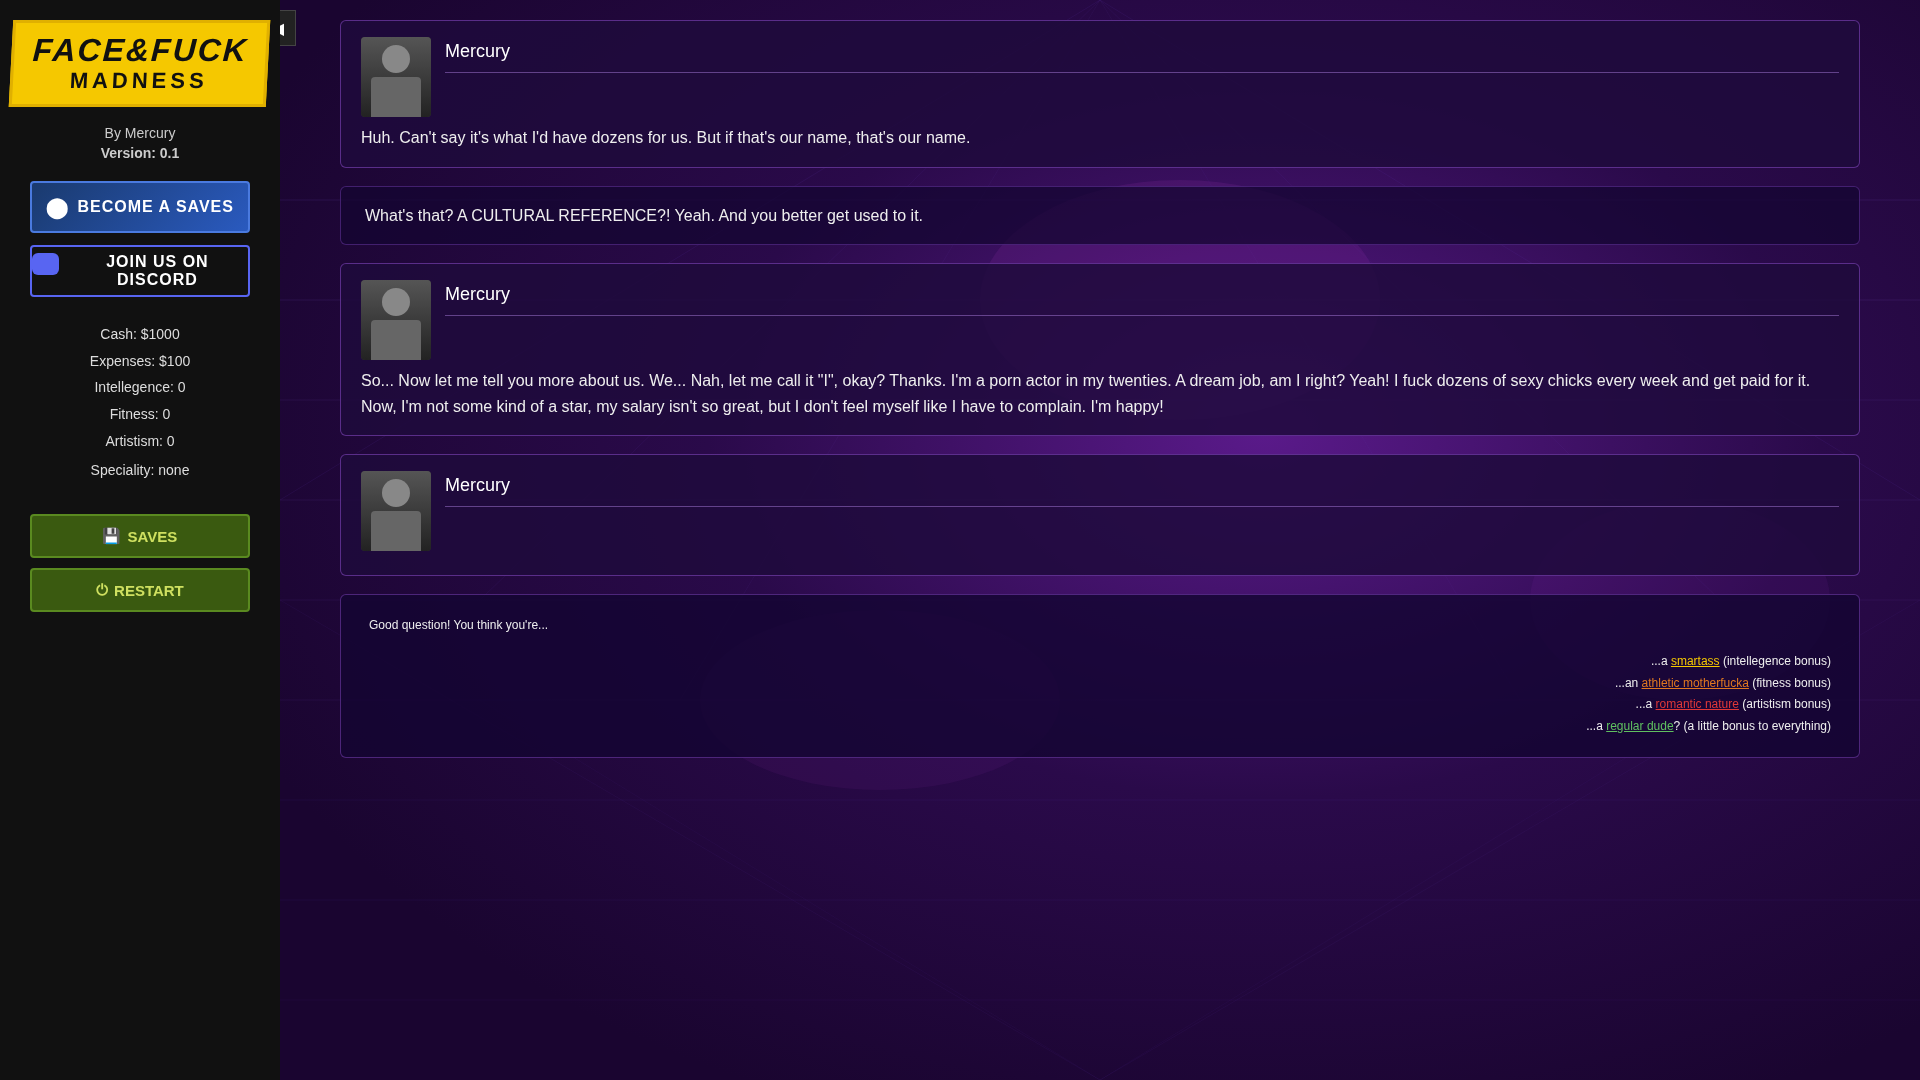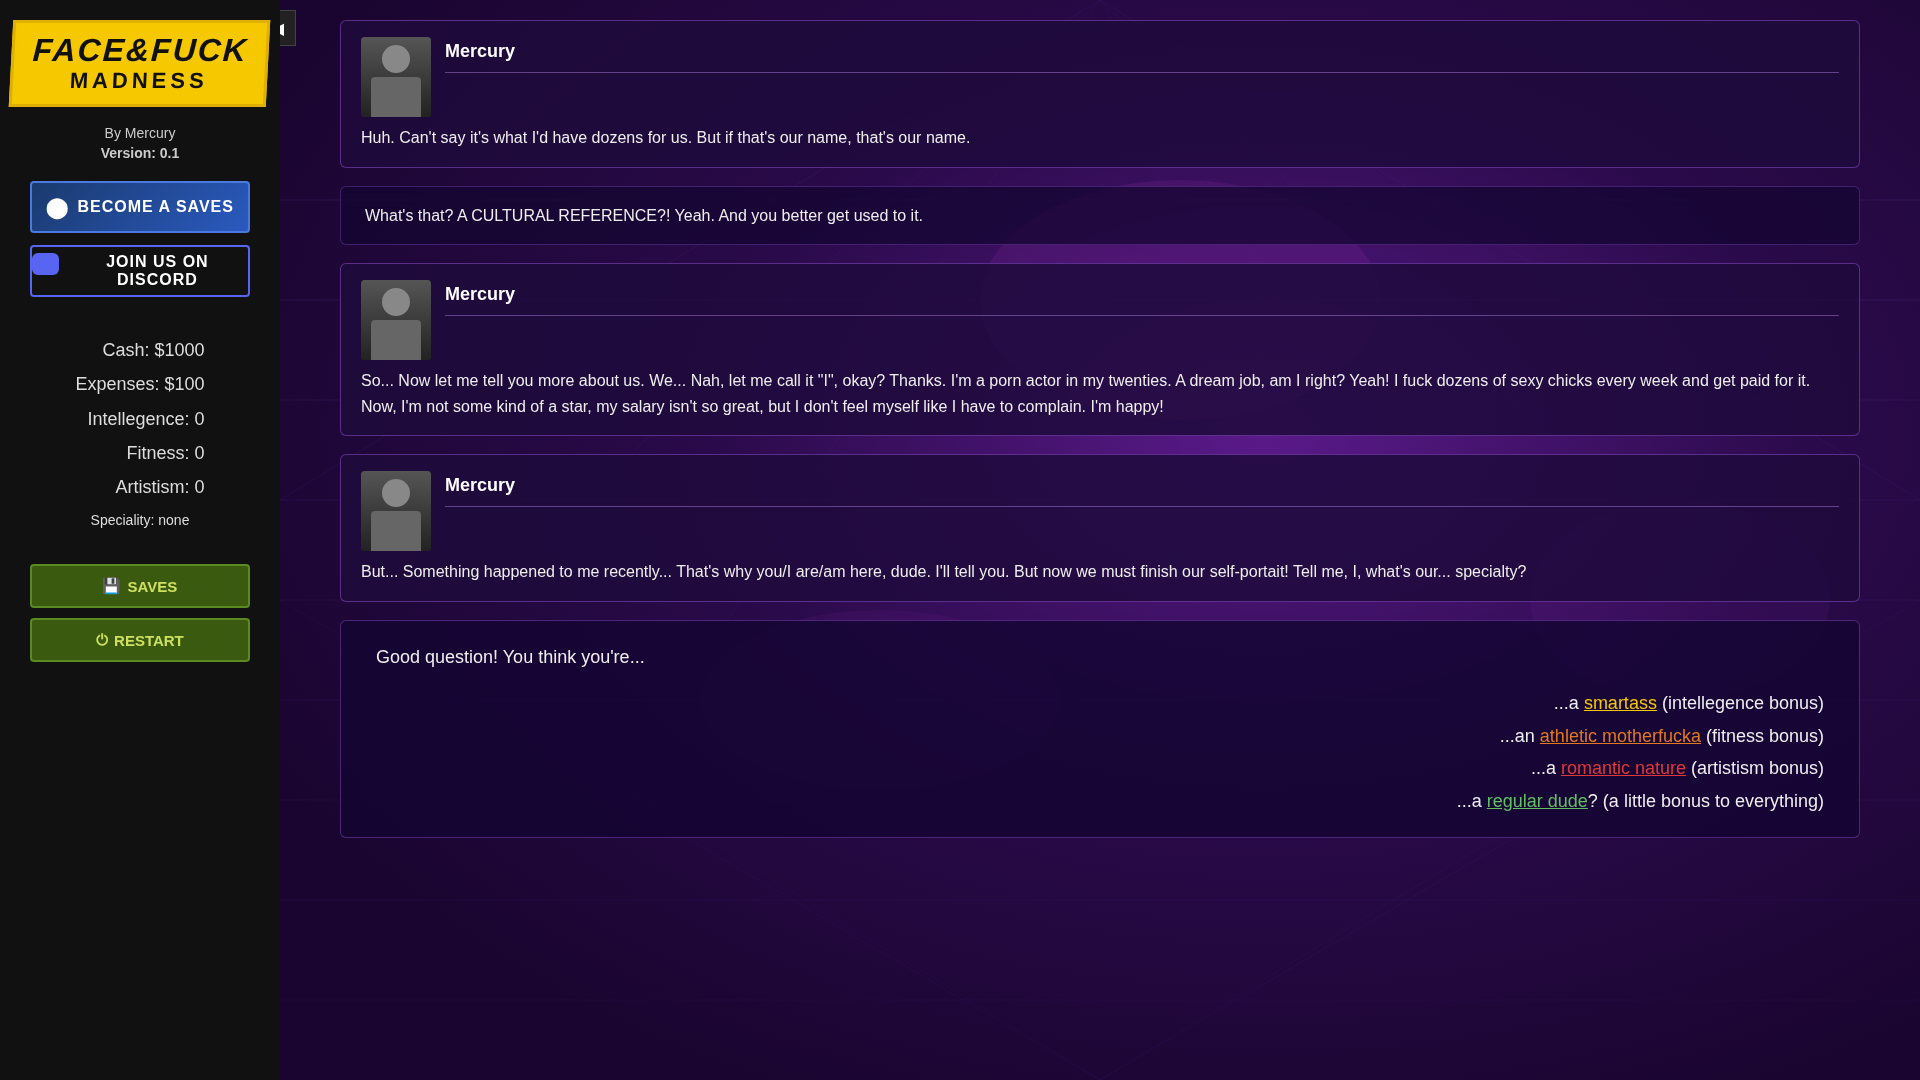--- a/index.html
+++ b/index.html
@@ -110,24 +110,24 @@
 
     .discord-icon-shape {
       width: 28px;
       height: 22px;
       background: #5865F2;
       border-radius: 6px;
       display: inline-block;
     }
 
     #stats-area {
-      margin-top: 24px;
-      text-align: right;
+      margin-top: 12px;
+      text-align: center;
       color: #ddd;
-      font-size: 18px;
+      font-size: 14px;
       line-height: 1.9;
     }
 
     #speciality-area {
       margin-top: 8px;
       text-align: right;
       color: #ddd;
       font-size: 14px;
     }
 
@@ -285,37 +285,37 @@
       border-radius: 4px 4px 0 0;
     }
 
     .char-name-block {
       flex: 1;
     }
 
     .char-name {
       color: white;
       font-size: 18px;
-      font-weight: bold;
+      font-weight: normal;
       margin-bottom: 6px;
     }
 
     .char-name-divider {
       height: 1px;
       background: rgba(200, 150, 255, 0.4);
       margin-bottom: 0;
     }
 
     .choice-box {
       background: rgba(20, 5, 50, 0.82);
       border: 1px solid rgba(180, 100, 255, 0.35);
       border-radius: 6px;
-      padding: 20px 35px;
+      padding: 20px 28px;
       color: #eee;
-      font-size: 18px;
+      font-size: 12px;
       line-height: 1.8;
     }
 
     .choice-item {
       cursor: pointer;
       display: block;
       text-align: right;
     }
 
     .highlight-yellow {
@@ -486,21 +486,20 @@
     <div class="dialog-box">
       <div class="char-header">
         <div class="char-avatar">
           <div class="mercury-avatar-art"></div>
         </div>
         <div class="char-name-block">
           <div class="char-name">Mercury</div>
           <div class="char-name-divider"></div>
         </div>
       </div>
-      <div>But... Something happened to me recently... That's why you/I are/am here, dude. I'll tell you. But now we must finish our self-portait! Tell me, I, what's our... specialty?</div>
     </div>
 
     <div class="choice-box">
       <div style="margin-bottom: 14px;">Good question! You think you're...</div>
       <div class="choice-item">
         <span>...a </span><span class="highlight-yellow">smartass</span><span> (intellegence bonus)</span>
       </div>
       <div class="choice-item">
         <span>...an </span><span class="highlight-orange">athletic motherfucka</span><span> (fitness bonus)</span>
       </div>

